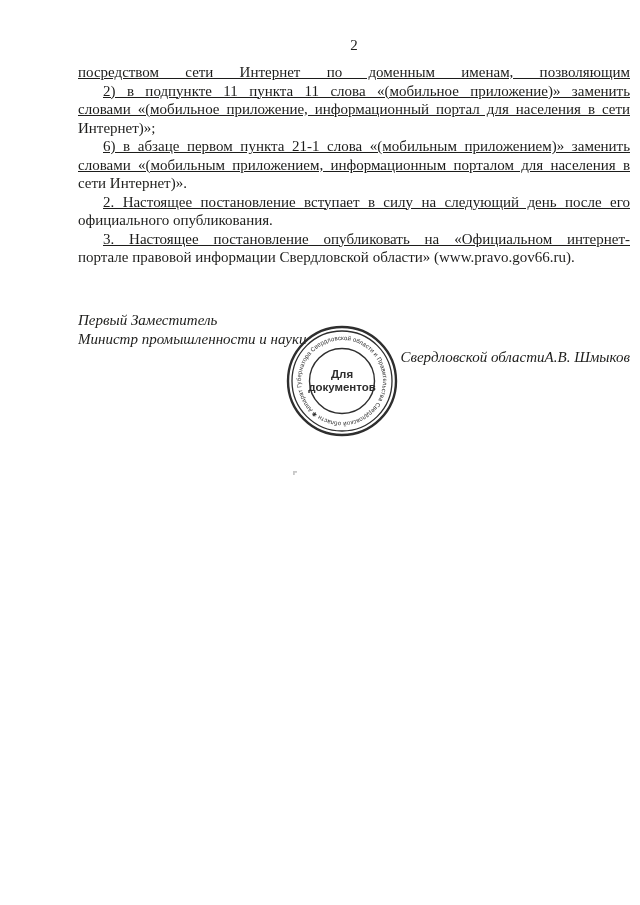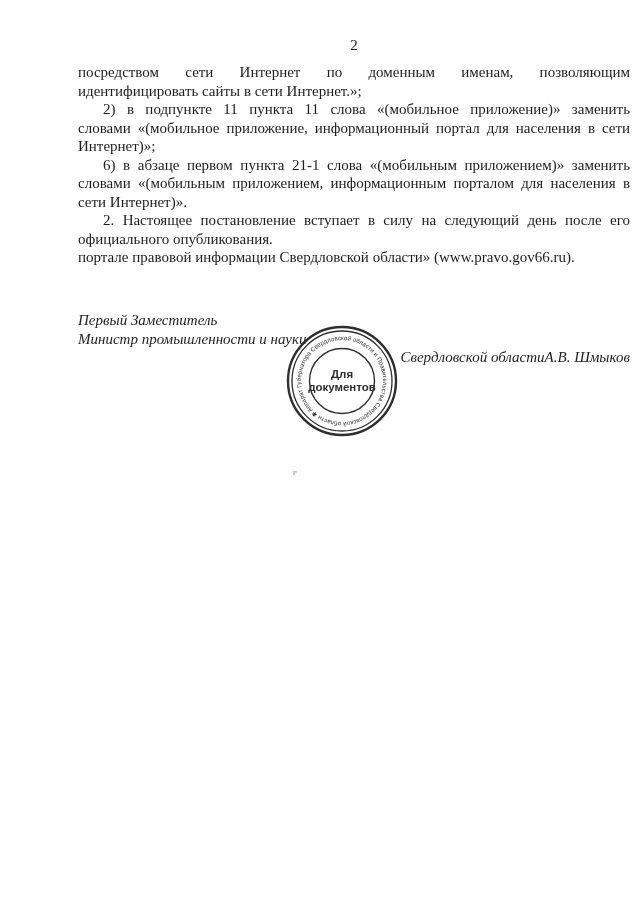--- a/index.html
+++ b/index.html
@@ -31,21 +31,21 @@
     left: 78px;
     width: 552px;
     font-size: 15px;
   }
   .line {
     height: 18.5px;
     line-height: 18.5px;
     overflow: hidden;
     white-space: normal;
   }
-  .jf { text-align: justify; text-align-last: justify; }
+  .jf { text-align: justify; text-align-last: justify; text-decoration: underline; }
   .jl { text-align: left; }
   .ind { padding-left: 25px; }
   #signature-block {
     position: absolute;
     top: 311px;
     left: 78px;
     width: 552px;
     font-size: 15px;
     font-style: italic;
   }
@@ -85,29 +85,29 @@
 </style>
 </head>
 <body>
 
 <div id="page">
 
   <div id="page-number">2</div>
 
   <div id="body-text">
     <div class="line jf">посредством сети Интернет по доменным именам, позволяющим</div>
-    <div class="line jl">идентифицировать сайты в сети Интернет.»;</div>
     <div class="line jf ind">2) в подпункте 11 пункта 11 слова «(мобильное приложение)» заменить</div>
     <div class="line jf">словами «(мобильное приложение, информационный портал для населения в сети</div>
     <div class="line jl">Интернет)»;</div>
     <div class="line jf ind">6) в абзаце первом пункта 21-1 слова «(мобильным приложением)» заменить</div>
     <div class="line jf">словами «(мобильным приложением, информационным порталом для населения в</div>
     <div class="line jl">сети Интернет)».</div>
     <div class="line jf ind">2. Настоящее постановление вступает в силу на следующий день после его</div>
     <div class="line jl">официального опубликования.</div>
+    <div class="line jf ind">3. Настоящее постановление опубликовать на «Официальном интернет-</div>
     <div class="line jl">портале правовой информации Свердловской области» (www.pravo.gov66.ru).</div>
   </div>
 
   <div id="signature-block">
     <div class="line jl">Первый Заместитель</div>
     <div class="line jl">Министр промышленности и науки</div>
     <div class="line sig-row4">
       <span>Свердловской области</span>
       <span>А.В. Шмыков</span>
     </div>

